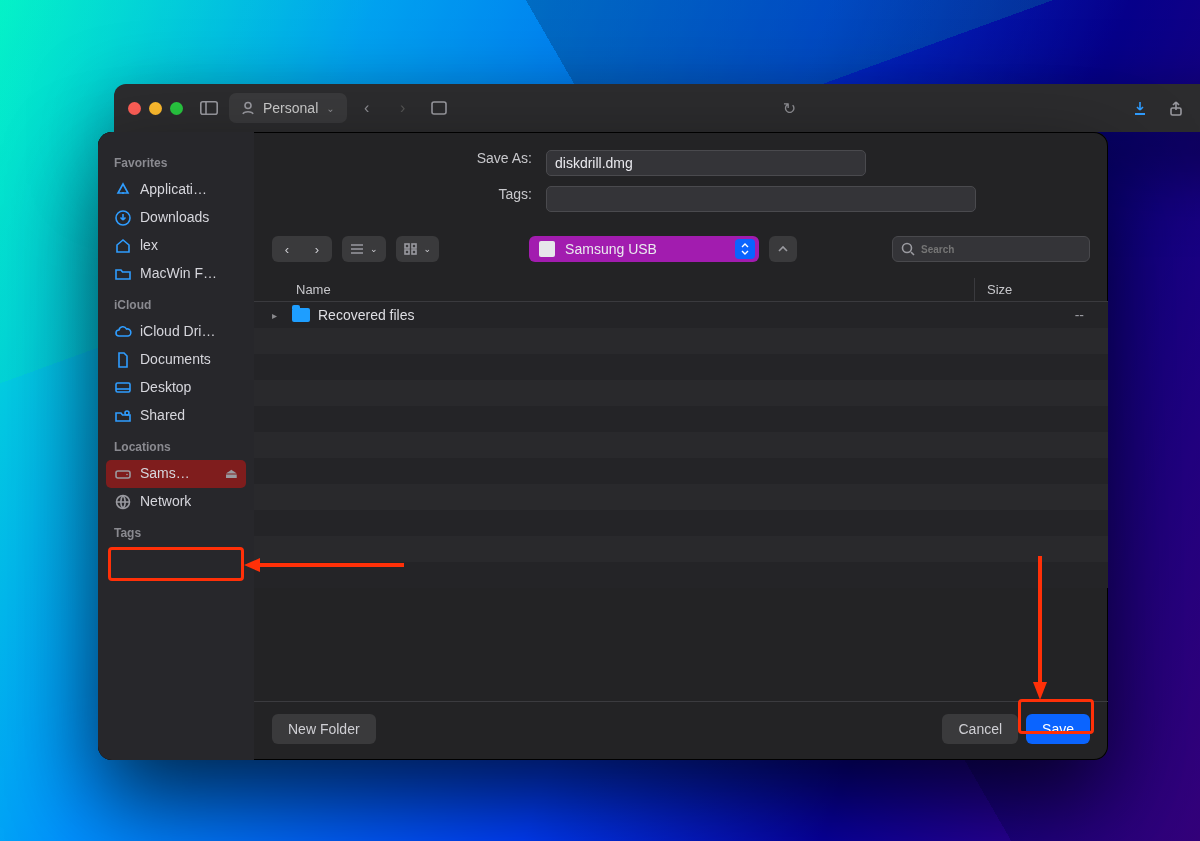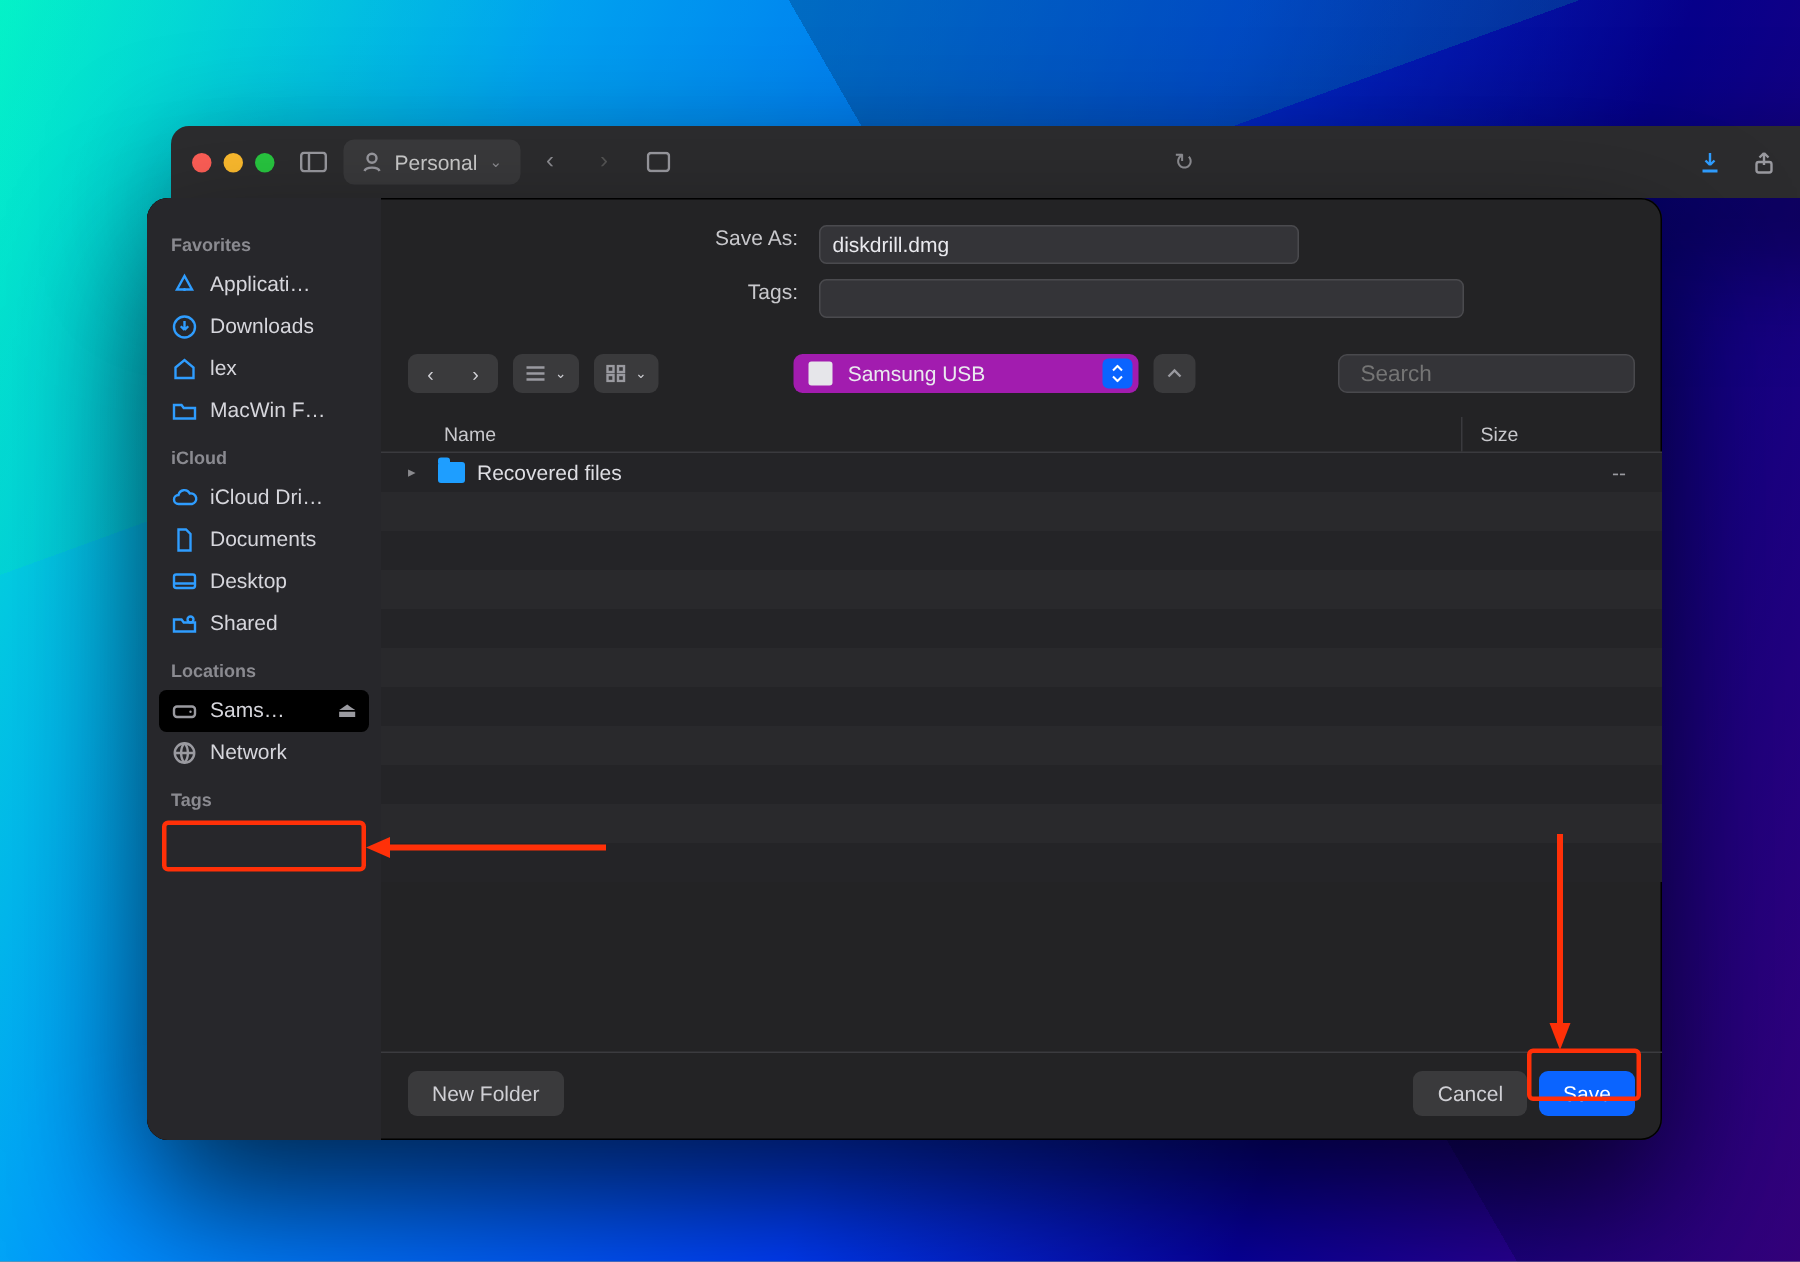--- a/index.html
+++ b/index.html
@@ -107,21 +107,21 @@
 }
 .sb-item {
   display:flex; gap:8px;
   padding:5px 8px;
   color:#d6d6dc;
   border-radius:5px;
   white-space:nowrap;
 }
 .sb-item svg, .sb-item .emoji { flex:0 0 18px; }
 .sb-item .lbl { overflow:hidden; text-overflow:ellipsis; }
-.sb-item.sel { background:#000000; }
+.sb-item.sel { background:#7f1d1d; }
 .sb-item .eject { margin-left:auto; color:#9a9aa0; }
 
 
 .panel { flex:1; display:flex; flex-direction:column; }
 
 .form-rows { padding:18px 18px 8px; }
 .form-row { display:flex; align-items:flex-start; gap:14px; margin-bottom:10px; }
 .form-row label { width:260px; text-align:right; color:#c8c8cc; font-size:14px; }
 .text-input {
   width:320px; height:26px; background:#343438; border:1px solid #4a4a4e;
@@ -153,21 +153,21 @@
   margin-left:auto; width:20px; height:20px; background:#0a64ff;
   border-radius:4px; color:white; display:flex; align-items:center; justify-content:center;
   font-size:10px;
 }
 
 .search-box {
   margin-left:auto; display:flex; align-items:center;
   background:#343438; border:1px solid #49494d; border-radius:6px;
   width:198px; height:26px; padding:0 8px; gap:6px; color:#8e8e93;
 }
-.search-box input { background:transparent; border:none; outline:none; color:#ddd; font-size:15px; flex:1;}
+.search-box input { background:transparent; border:none; outline:none; color:#ddd; font-size:10px; flex:1;font-weight:bold;}
 
 .columns {
   display:flex; padding:6px 18px 0; border-bottom:1px solid #3a3a3e;
   color:#c8c8cc; font-size:13px;
 }
 .col-name { flex:1; padding:4px 24px; }
 .col-size { width:116px; border-left:1px solid #3a3a3e; padding:4px 12px; }
 
 .filelist { flex:1; overflow:hidden; }
 .row {

